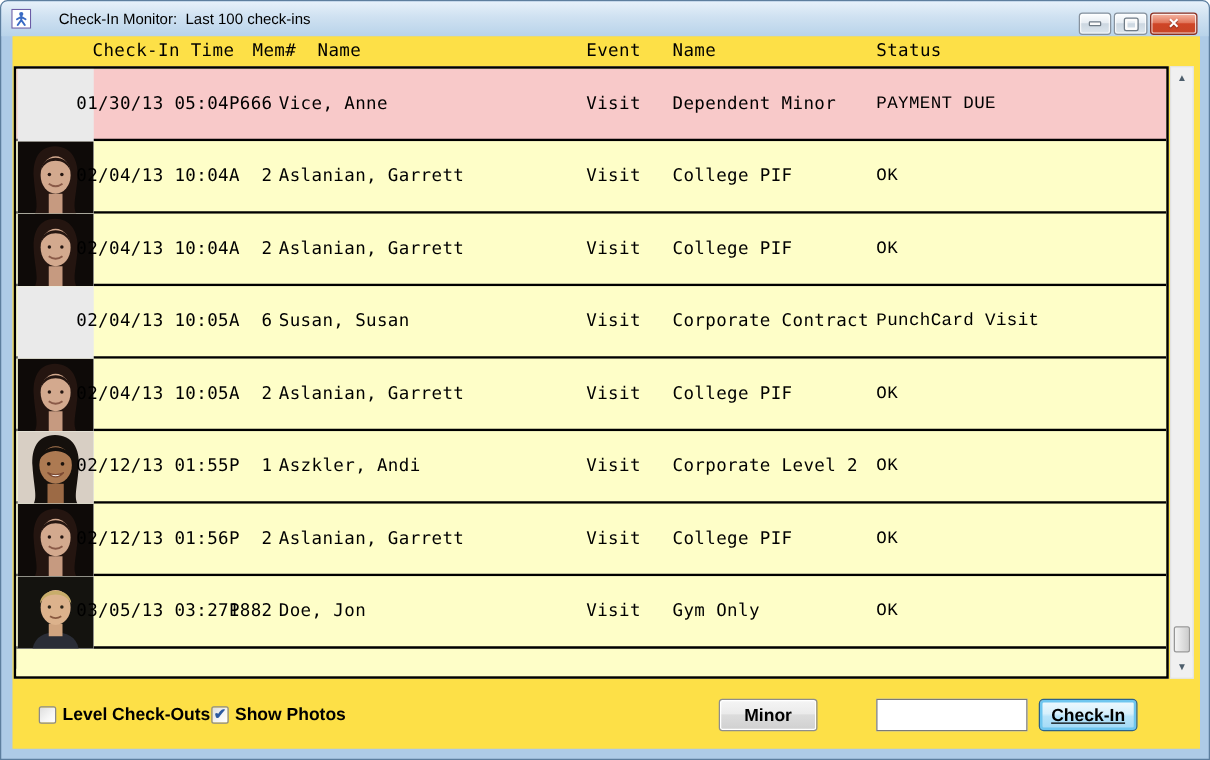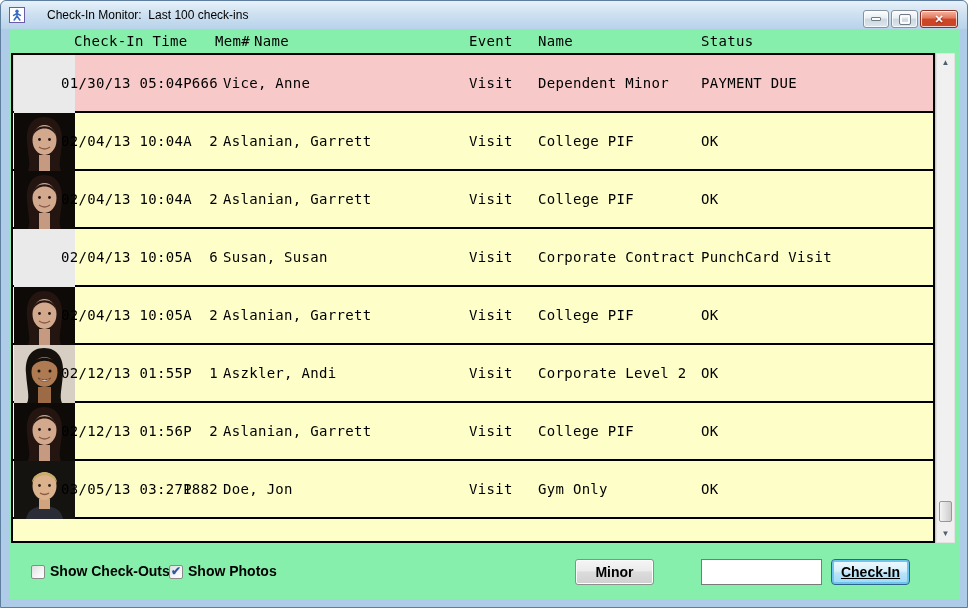--- a/index.html
+++ b/index.html
@@ -32,30 +32,30 @@
   .wbtn.closeb{
     width:38px; border-color:#8c3022;
     background:linear-gradient(180deg,#f6b7a6 0%,#e1765a 45%,#cf4527 50%,#c84626 100%);
   }
   .glyph-min{ width:10px; height:4px; background:#fbfbfb; border:1px solid #6f7b86; border-radius:1px; }
   .glyph-max{ width:10px; height:9px; border:2px solid #fbfbfb; outline:1px solid #6f7b86; border-radius:1px; background:transparent; }
   .glyph-close{ color:#fff; font-size:11px; font-weight:bold; text-shadow:0 1px 1px #7e2212; line-height:1; }
 
   .content{
     position:absolute; left:9px; top:28px; width:950px; height:570px;
-    background:#86efac;
+    background:#fde047;
   }
 
   
   .hdr{
     position:absolute; top:4px; height:18px;
     font-family:"DejaVu Sans Mono","Liberation Mono",monospace;
     font-size:14px; letter-spacing:.3px; color:#000; white-space:pre;
   }
-  .hdr.h-time{ left:64px; } .hdr.h-mem{ left:205px; } .hdr.h-name{ left:244px; }
+  .hdr.h-time{ left:64px; } .hdr.h-mem{ left:192px; } .hdr.h-name{ left:244px; }
   .hdr.h-event{ left:459px; } .hdr.h-type{ left:528px; } .hdr.h-status{ left:691px; }
 
   
   .grid{
     position:absolute; left:1px; top:24px; width:924px; height:490px;
     border:2px solid #000; background:#fefec8; overflow:hidden;
   }
   .row{ position:relative; height:58px; border-bottom:2px solid #000; }
   .row.alert-pink{ background:#f8c9c9; }
   .row.normal-yellow{ background:#fefec8; }
@@ -64,21 +64,21 @@
   .c{
     position:absolute; top:50%; transform:translateY(-50%);
     font-family:"DejaVu Sans Mono","Liberation Mono",monospace;
     font-size:14px; letter-spacing:.3px; color:#000; white-space:pre;
   }
   .c.time{ left:48px; }
   .c.mem{ left:147px; width:58px; text-align:right; }
   .c.name{ left:210px; }
   .c.event{ left:456px; }
   .c.type{ left:525px; }
-  .c.status{ left:688px; }
+  .c.status{ left:688px;font-family:Liberation Mono, monospace; }
   .partial-row{ position:absolute; left:0; right:0; bottom:0; height:6px; background:#fefec8; }
 
   
   .scrollbar{
     position:absolute; left:926px; top:24px; width:19px; height:490px;
     background:#f0f0f0; border:1px solid #e2e2e2;
   }
   .sb-btn{
     position:absolute; left:0; right:0; height:17px; display:flex; align-items:center; justify-content:center;
     color:#4d5e6c; font-size:8px; background:#f0f0f0;
@@ -308,21 +308,21 @@
       <div class="partial-row"></div>
     </div>
 
     <div class="scrollbar">
       <div class="sb-btn up">▲</div>
       <div class="sb-thumb"></div>
       <div class="sb-btn down">▼</div>
     </div>
 
     <div class="checkbox cb1" id="cb-checkouts"></div>
-    <span class="cb-label l1">Show Check-Outs</span>
+    <span class="cb-label l1">Level Check-Outs</span>
 
     <div class="checkbox cb2 checked" id="cb-photos">
         <span class="mark">✔</span>
       </div>
     <span class="cb-label l2">Show Photos</span>
 
     <div class="btn btn-close">Minor</div>
     <input class="text-input" type="text" value="" style="">
     <div class="btn btn-checkin">Check-In</div>
 

